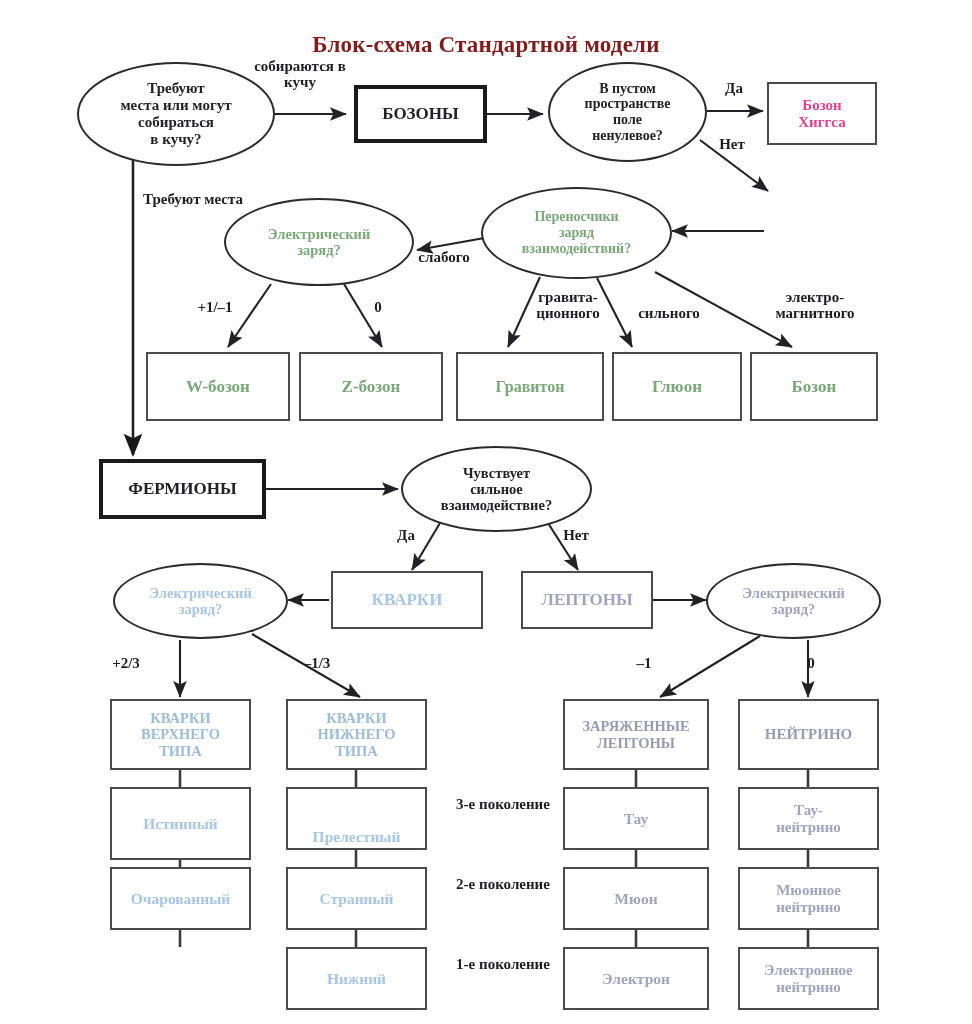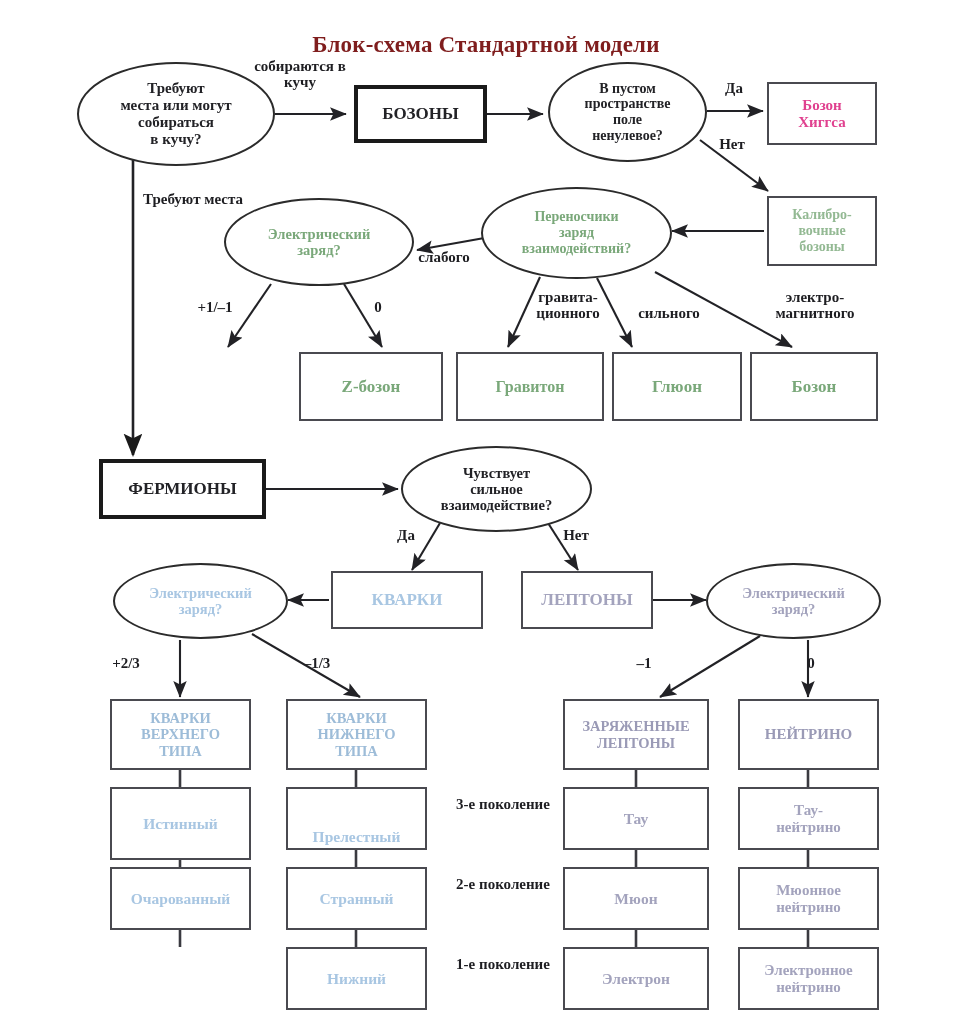--- a/index.html
+++ b/index.html
@@ -135,43 +135,39 @@
     </span>
   </div>
 
   <div class="node box" style="left:767px;top:82px;width:110px;height:63px;">
     <span class="t-pink" style="font-size:15px;">
       <span>Бозон</span>
       <span>Хиггса</span>
     </span>
   </div>
 
-  <div class="node box" style="left:767px;top:196px;width:110px;height:70px;">
-    <span class="t-green-lt" style="font-size:14px;">
-      <span>Калибро-</span>
-      <span>вочные</span>
-      <span>бозоны</span>
-    </span>
-  </div>
 
   <div class="node oval" style="left:481px;top:187px;width:191px;height:92px;">
     <span class="t-green" style="font-size:14px;">
       <span>Переносчики</span>
       <span>заряд</span>
       <span>взаимодействий?</span>
     </span>
   </div>
 
   <div class="node oval" style="left:224px;top:198px;width:190px;height:88px;">
     <span class="t-green" style="font-size:14.5px;">
       <span>Электрический</span>
       <span>заряд?</span>
     </span>
   </div>
 
+  <div class="node box" style="left:146px;top:352px;width:144px;height:69px;">
+    <span class="t-green" style="font-size:17px;">W-бозон</span>
+  </div>
   <div class="node box" style="left:299px;top:352px;width:144px;height:69px;">
     <span class="t-green" style="font-size:17px;">Z-бозон</span>
   </div>
   <div class="node box" style="left:456px;top:352px;width:148px;height:69px;">
     <span class="t-green" style="font-size:16px;">Гравитон</span>
   </div>
   <div class="node box" style="left:612px;top:352px;width:130px;height:69px;">
     <span class="t-green" style="font-size:17px;">Глюон</span>
   </div>
   <div class="node box" style="left:750px;top:352px;width:128px;height:69px;">

